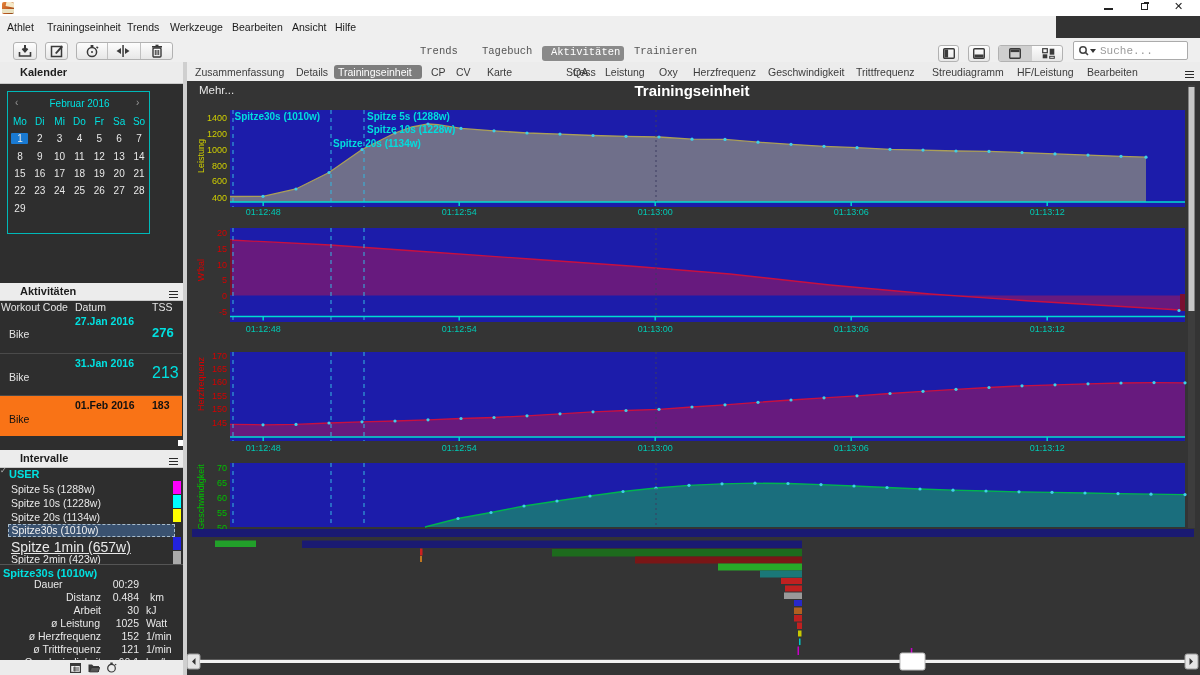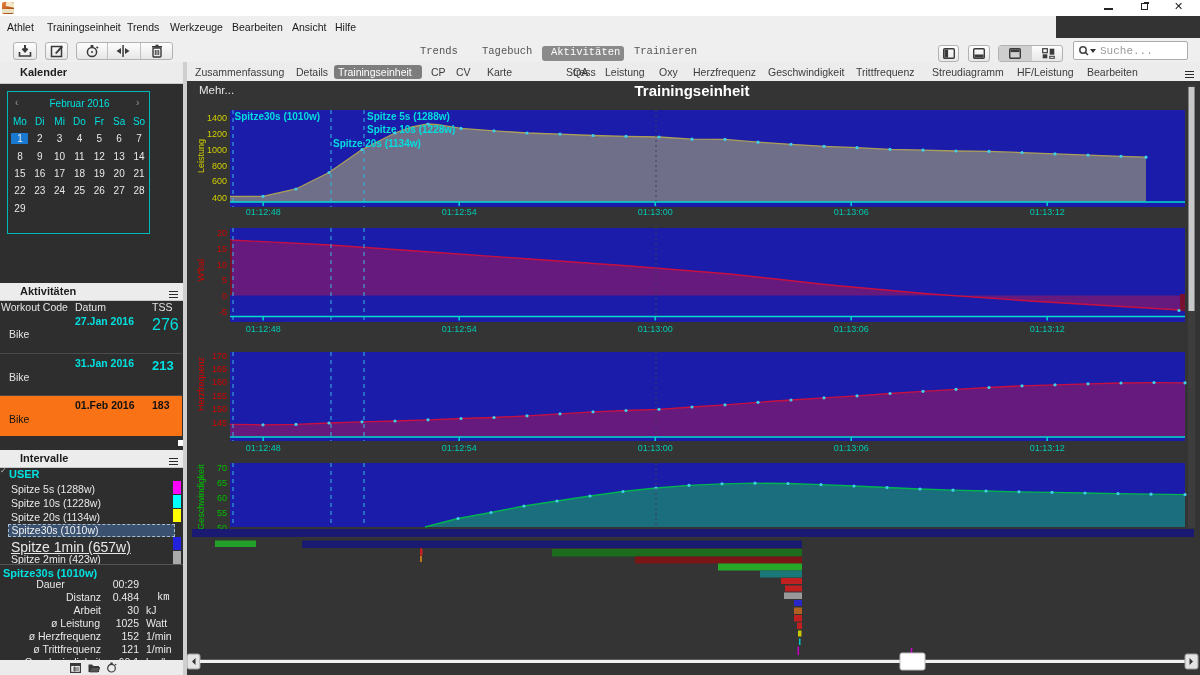--- a/index.html
+++ b/index.html
@@ -213,26 +213,26 @@
         <div></div>
       </div>
  </div>
  <div class="abs" style="left:0;top:239px;width:183px;height:13px;color:#e4e4e4;font-size:10.5px;">
    <span class="abs" style="left:1px;">Workout Code</span>
       <span class="abs" style="left:75px;">Datum</span>
       <span class="abs" style="left:152px;">TSS</span>
  </div>
  <div class="abs" style="left:0;top:252px;width:182px;height:40px;border-bottom:1px solid #4a4a4a;">
    <span class="abs cyan" style="left:75px;top:1px;font-weight:bold;font-size:10.5px;">27.Jan 2016</span>
-   <span class="abs cyan" style="left:152px;top:2px;font-weight:normal;font-size:16px;">276</span>
+   <span class="abs cyan" style="left:152px;top:11px;font-weight:bold;font-size:13px;">276</span>
    <span class="abs" style="left:9px;top:14px;font-size:10.5px;color:#e4e4e4;">Bike</span>
  </div>
  <div class="abs" style="left:0;top:292px;width:182px;height:42px;border-bottom:1px solid #4a4a4a;">
    <span class="abs cyan" style="left:75px;top:3px;font-weight:bold;font-size:10.5px;">31.Jan 2016</span>
-   <span class="abs cyan" style="left:152px;top:4px;font-weight:bold;font-size:13px;">213</span>
+   <span class="abs cyan" style="left:152px;top:10px;font-weight:normal;font-size:16px;">213</span>
    <span class="abs" style="left:9px;top:17px;font-size:10.5px;color:#e4e4e4;">Bike</span>
  </div>
  <div class="abs" style="left:0;top:334px;width:182px;height:40px;background:#f97316;">
    <span class="abs" style="left:75px;top:3px;font-weight:bold;font-size:10.5px;color:#111;">01.Feb 2016</span>
    <span class="abs" style="left:152px;top:3px;font-weight:bold;font-size:10.5px;color:#111;">183</span>
    <span class="abs" style="left:9px;top:17px;font-size:10.5px;color:#111;">Bike</span>
  </div>
  <div class="abs" style="left:178px;top:378px;width:6px;height:6px;background:#fff;"></div>
 
  <div class="abs" style="left:0;top:388px;width:183px;height:18px;background:#ececec;border-bottom:1px solid #c9c9c9;">
@@ -254,28 +254,28 @@
 <span class="abs" style="left:11px;top:477px;font-size:14px;color:#e8e8e8;text-decoration:underline;">Spitze 1min (657w)</span>
 <div class="abs" style="left:173px;top:475px;width:8px;height:13px;background:#2222dd;"></div>
 <span class="abs" style="left:11px;top:491px;font-size:10.5px;color:#e8e8e8;">Spitze 2min (423w)</span>
 <div class="abs" style="left:173px;top:489px;width:8px;height:13px;background:#aaaaaa;"></div>
  <div class="abs" style="left:8px;top:461.5px;width:167px;height:13.5px;background:#3a5270;border:1px dashed #a8bccc;">
    <span class="abs" style="left:2.5px;top:-0.5px;font-size:10.5px;color:#f0f0f0;">Spitze30s (1010w)</span>
  </div>
  <div class="abs" style="left:0;top:502px;width:183px;height:1px;background:#555;"></div>
  <span class="abs cyan" style="left:3px;top:505px;font-weight:bold;font-size:11px;">Spitze30s (1010w)</span>
  <div class="abs" style="left:0;top:515.5px;width:183px;height:13px;font-size:10.5px;color:#e8e8e8;">
- <span class="abs" style="left:0;width:101px;text-align:center;display:inline-block;">Dauer</span>
+ <span class="abs" style="left:0;width:101px;text-align:left;display:inline-block;padding-left:34px;">Dauer</span>
  <span class="abs" style="left:103px;width:36px;text-align:right;display:inline-block;">00:29</span>
  <span class="abs" style="left:146px;"></span>
     </div>
 <div class="abs" style="left:0;top:528.6px;width:183px;height:13px;font-size:10.5px;color:#e8e8e8;">
  <span class="abs" style="left:0;width:101px;text-align:right;display:inline-block;">Distanz</span>
  <span class="abs" style="left:103px;width:36px;text-align:right;display:inline-block;">0.484</span>
- <span class="abs" style="left:157px;font-family:Liberation Mono, monospace;">km</span>
+ <span class="abs" style="left:150px;">km</span>
     </div>
 <div class="abs" style="left:0;top:541.7px;width:183px;height:13px;font-size:10.5px;color:#e8e8e8;">
  <span class="abs" style="left:0;width:101px;text-align:right;display:inline-block;">Arbeit</span>
  <span class="abs" style="left:103px;width:36px;text-align:right;display:inline-block;">30</span>
  <span class="abs" style="left:146px;">kJ</span>
     </div>
 <div class="abs" style="left:0;top:554.8000000000001px;width:183px;height:13px;font-size:10.5px;color:#e8e8e8;">
  <span class="abs" style="left:0;width:100px;text-align:right;display:inline-block;">ø Leistung</span>
  <span class="abs" style="left:103px;width:36px;text-align:right;display:inline-block;">1025</span>
  <span class="abs" style="left:146px;">Watt</span>

